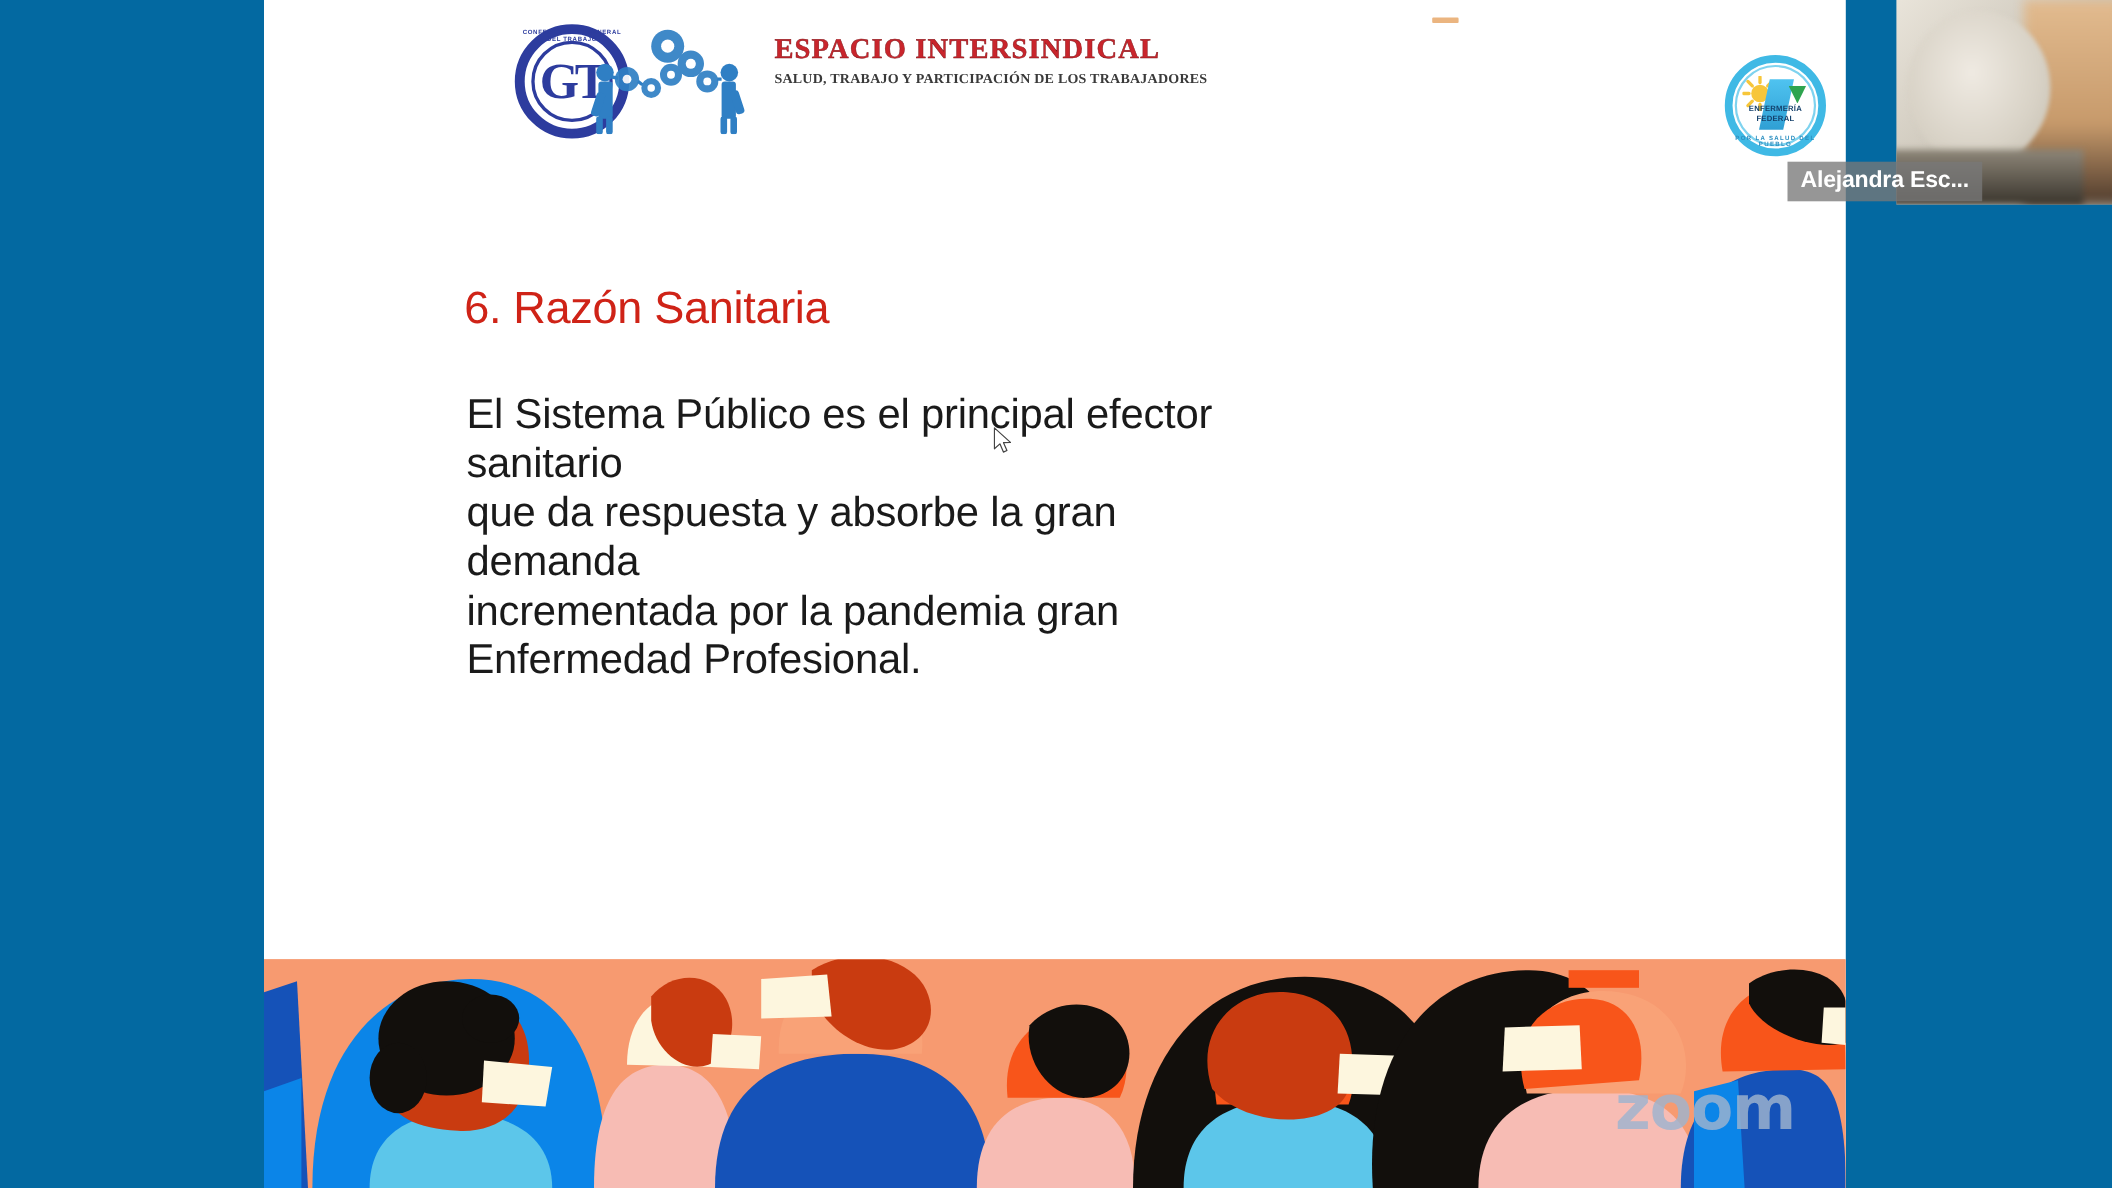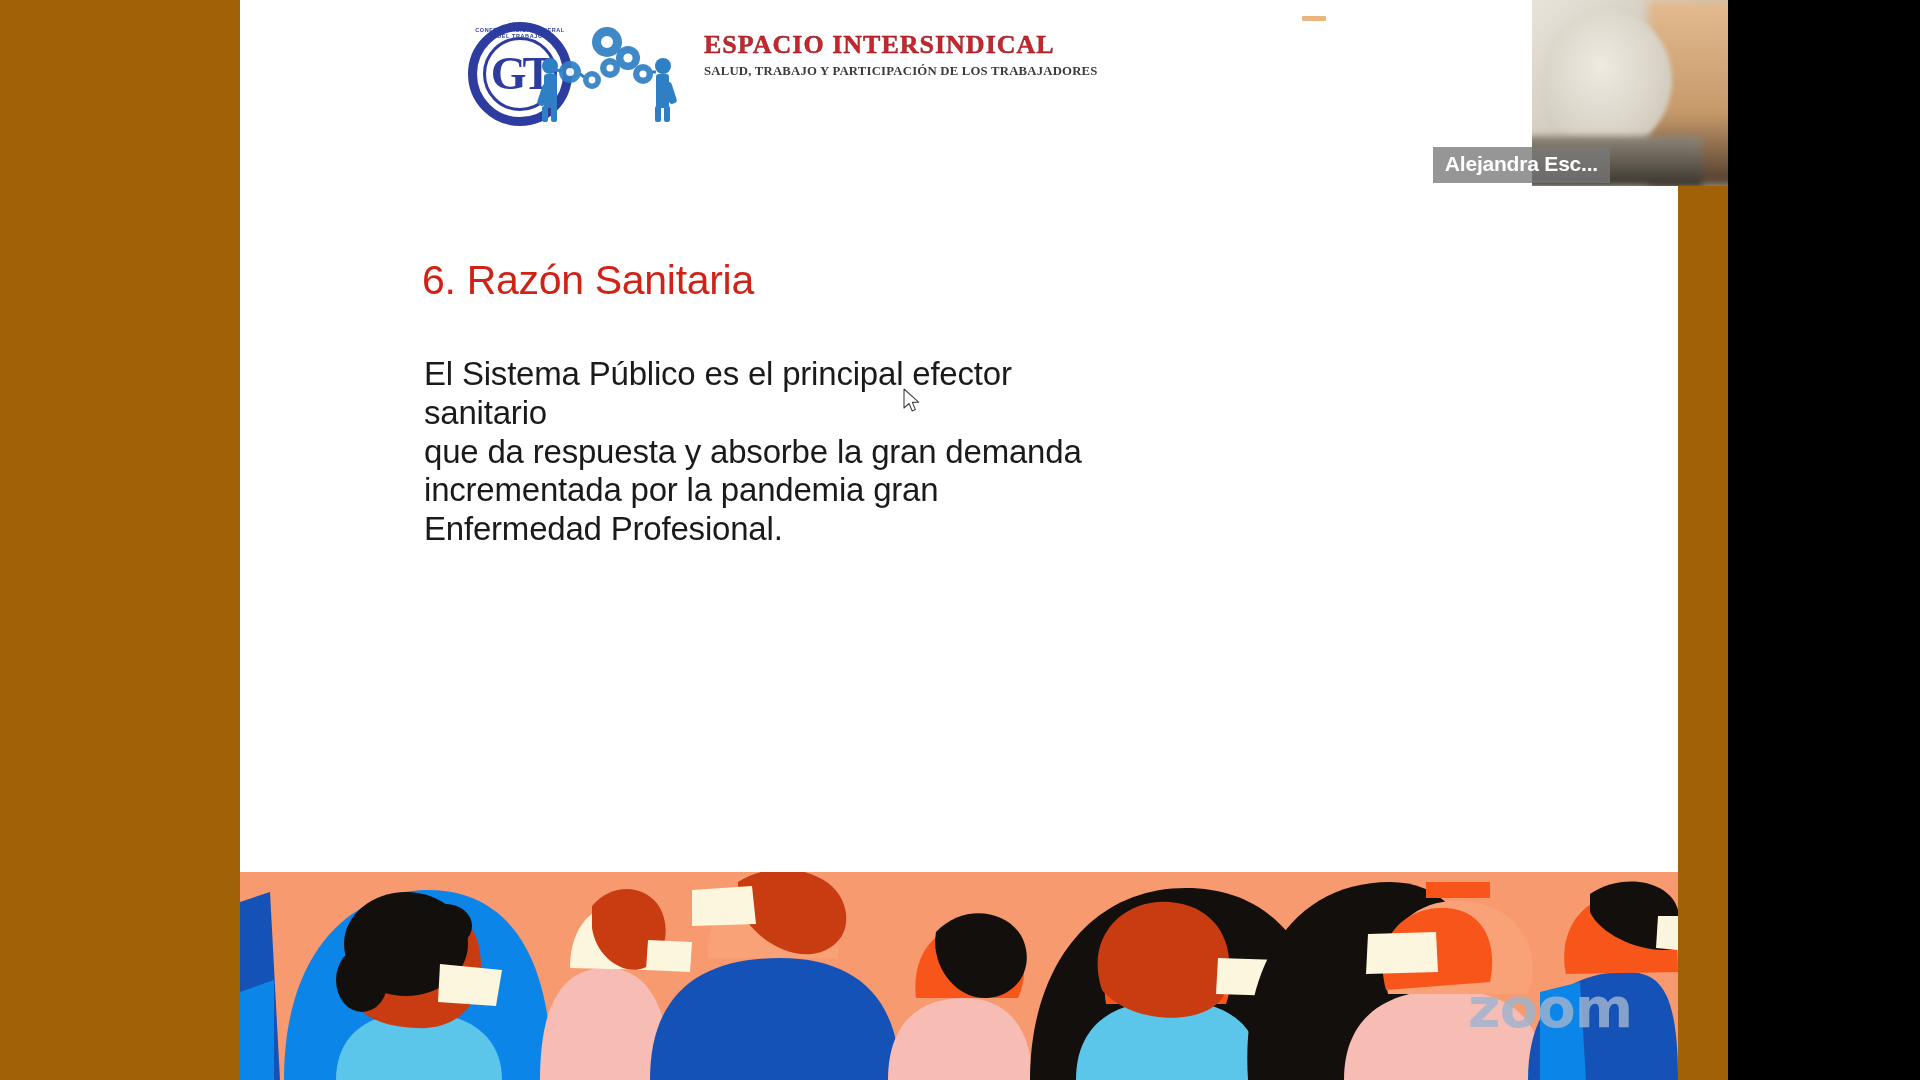--- a/index.html
+++ b/index.html
@@ -1,20 +1,20 @@
 <!DOCTYPE html>
 <html><head>
 <meta charset="utf-8">
 <style>
   html,body{margin:0;padding:0;}
   body{
     width:1920px;height:1080px;overflow:hidden;background:#000;
     font-family:"Liberation Sans",sans-serif;
   }
-  .screen{position:relative;width:1728px;height:1080px;background:#a16207;overflow:hidden;}
+  .screen{position:relative;width:1920px;height:1080px;background:#0369a1;overflow:hidden;}
 
   
   .slide{
     position:absolute;left:240px;top:0;width:1438px;height:1080px;
     background:#ffffff;overflow:hidden;
   }
 
   
   .logo-bar{position:absolute;left:0;top:0;width:100%;height:160px;}
 
@@ -80,21 +80,21 @@
     background:#e8a86a;border-radius:1px;opacity:.85;}
 
   
   .s-title{
     position:absolute;left:182px;top:258px;width:900px;
     color:#cf2317;font-size:41px;font-weight:normal;line-height:1.1;
     letter-spacing:-0.3px;
   }
   .s-body{
     position:absolute;left:184px;top:355px;width:680px;
-    color:#1a1a1a;font-size:33px;line-height:1.175;letter-spacing:-0.2px;
+    color:#1a1a1a;font-size:38px;line-height:1.175;letter-spacing:-0.2px;
     font-weight:400;
   }
 
   
   .band{position:absolute;left:0;bottom:0;width:100%;height:208px;
     background:#f79a70;overflow:hidden;}
 
   .zoom-wm{
     position:absolute;right:46px;bottom:44px;
     font-size:56px;font-weight:bold;letter-spacing:-1px;

